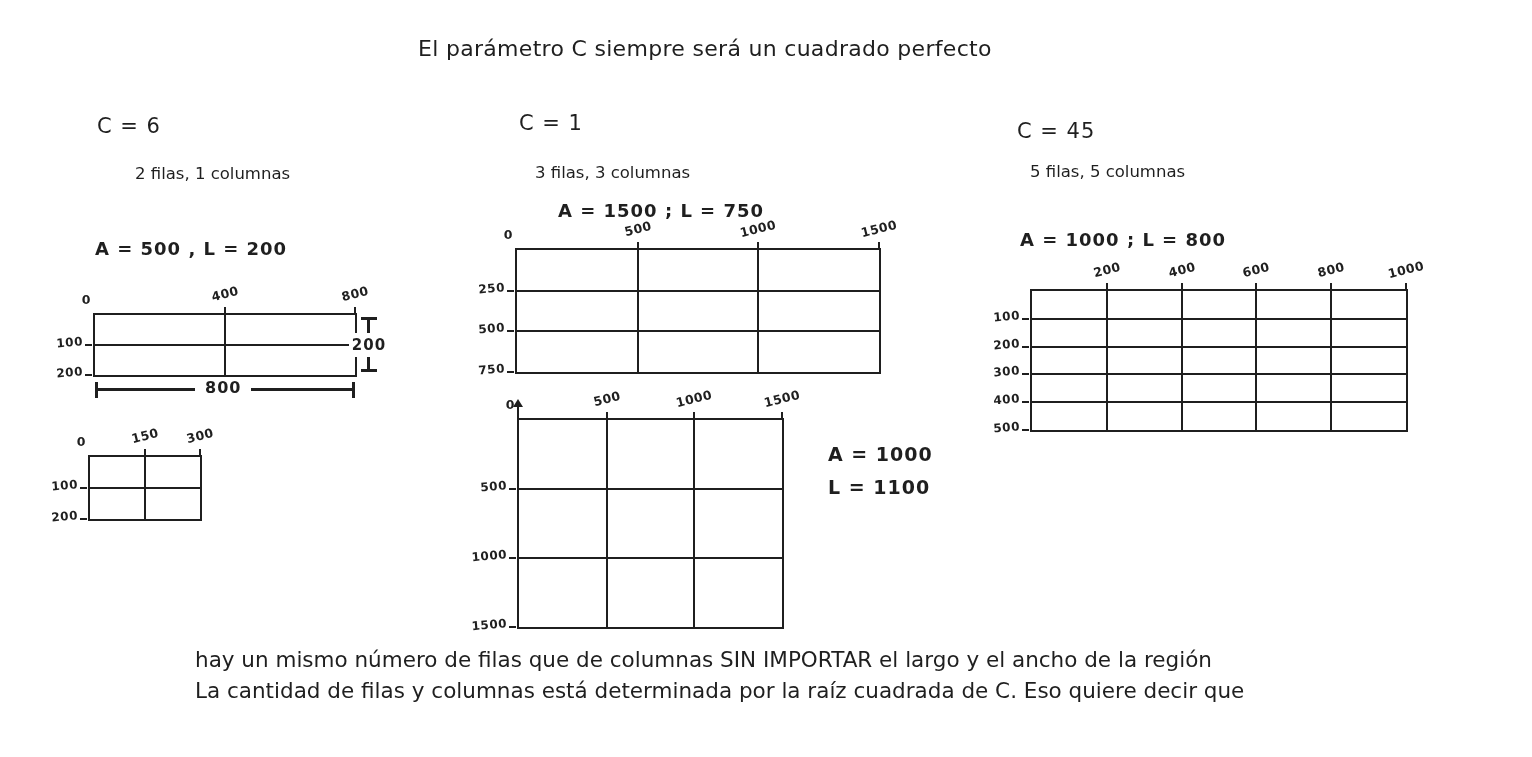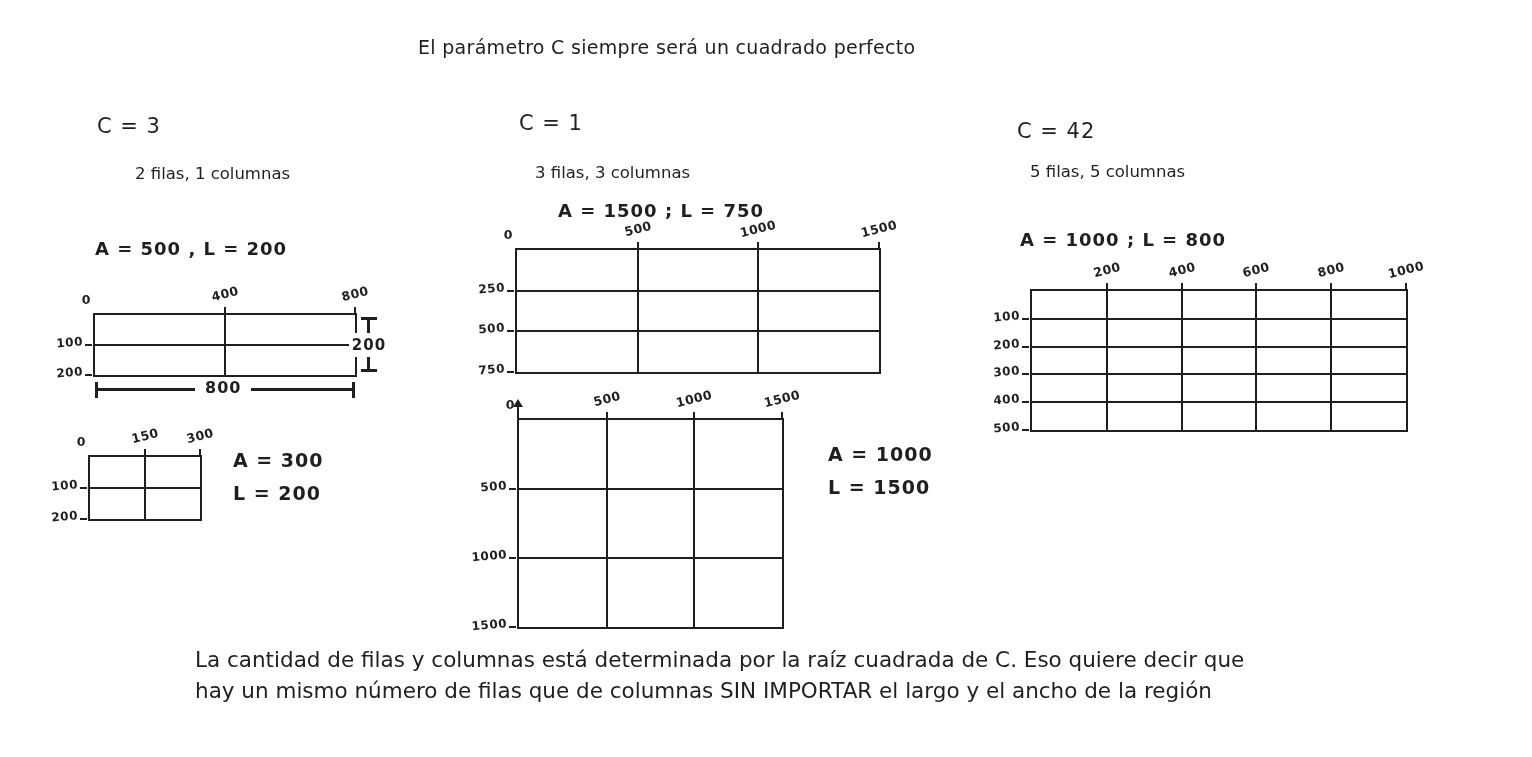--- a/index.html
+++ b/index.html
@@ -7,21 +7,21 @@
   #canvas {
     position: relative;
     width: 1532px;
     height: 757px;
     background: #ffffff;
     font-family: "DejaVu Sans", sans-serif;
     color: var(--ink);
     overflow: hidden;
   }
   .txt { position: absolute; white-space: nowrap; }
-  .title { font-size: 19px; letter-spacing: 0.3px; text-align: center; }
+  .title { font-size: 22px; letter-spacing: 0.3px; text-align: center; }
   .clabel { font-size: 21px; letter-spacing: 1px; }
   .sublabel { font-size: 16.5px; }
   .params { font-size: 18px; font-weight: bold; letter-spacing: 1px; }
   .note { font-size: 19px; font-weight: bold; letter-spacing: 1px; line-height: 33px; }
   .footer { font-size: 21.5px; line-height: 31px; white-space: nowrap; }
 
   .grid-box { position: absolute; border: 2px solid var(--ink); }
   .vline { position: absolute; top: 0; bottom: 0; width: 2px; background: var(--ink); }
   .hline { position: absolute; left: 0; right: 0; height: 2px; background: var(--ink); }
   .xtick { position: absolute; top: -8px; width: 2px; height: 8px; background: var(--ink); }
@@ -54,45 +54,41 @@
     border-bottom: 8px solid var(--ink);
   }
 </style>
 </head>
 <body>
 
 <div id="canvas">
 
   <div class="txt title" style="left:418px; top:36px;">El parámetro C siempre será un cuadrado perfecto</div>
 
-  <div class="txt clabel" style="left:97px; top:114px;">C = 3</div>
+  <div class="txt clabel" style="left:97px; top:114px;">C = 6</div>
   <div class="txt sublabel" style="left:135px; top:164px;">2 filas, 1 columnas</div>
   <div class="txt params" style="left:95px; top:238px;">A = 500 ,   L = 200</div>
 
   <div class="txt clabel" style="left:519px; top:111px;">C = 1</div>
   <div class="txt sublabel" style="left:535px; top:163px;">3 filas, 3 columnas</div>
   <div class="txt params" style="left:558px; top:200px;">A = 1500 ;   L = 750</div>
 
-  <div class="txt clabel" style="left:1017px; top:119px;">C = 42</div>
+  <div class="txt clabel" style="left:1017px; top:119px;">C = 45</div>
   <div class="txt sublabel" style="left:1030px; top:162px;">5 filas, 5 columnas</div>
   <div class="txt params" style="left:1020px; top:229px;">A = 1000  ;   L = 800</div>
 
-  <div class="txt note" style="left:233px; top:444px;">
-    <div>A = 300</div>
-    <div>L = 200</div>
-  </div>
 
   <div class="txt note" style="left:828px; top:438px;">
     <div>A = 1000</div>
-    <div>L = 1500</div>
+    <div>L = 1100</div>
   </div>
 
   <div class="txt footer" style="left:195px; top:644px;">
+    <div>hay un mismo número de filas que de columnas SIN IMPORTAR el largo y el ancho de la región</div>
     <div>La cantidad de filas y columnas está determinada por la raíz cuadrada de C. Eso quiere decir que</div>
-    <div>hay un mismo número de filas que de columnas SIN IMPORTAR el largo y el ancho de la región</div>
   </div>
 
 <div class="grid-box" style="left: 93px; top: 313px; width: 260px; height: 60px;">
       <div class="vline" style="left: 129px;"></div>
       <div class="hline" style="top: 29px;"></div>
       <div class="xlabel zero" style="left: -32px;">0</div>
       <div class="xtick" style="left: 129px;"></div>
       <div class="xlabel" style="left: 108px;">400</div>
       <div class="xtick" style="left: 259px;"></div>
       <div class="xlabel" style="left: 238px;">800</div>

